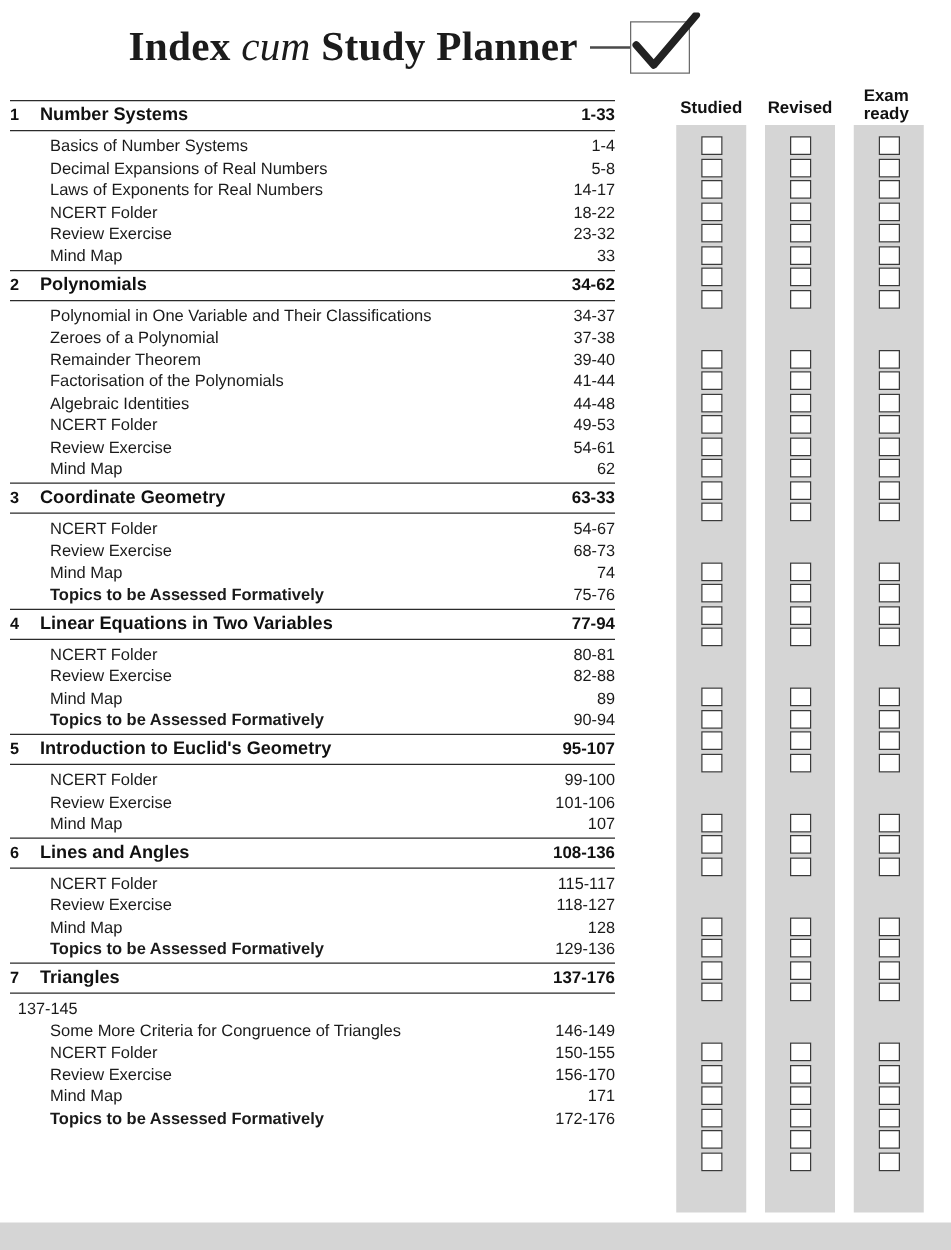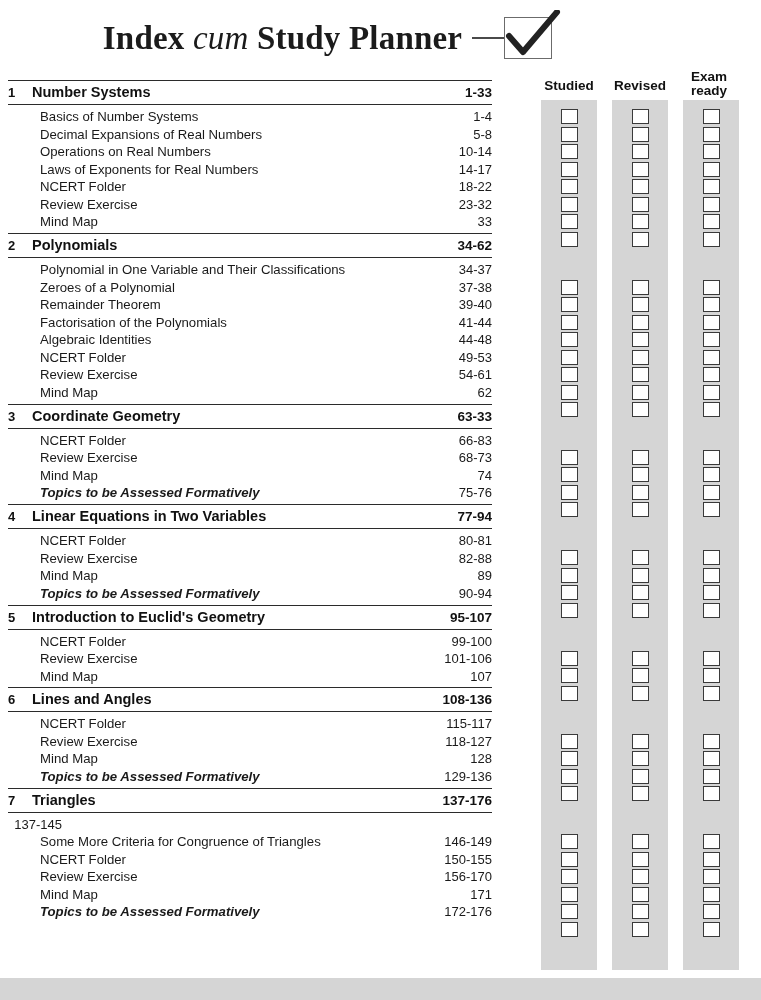--- a/index.html
+++ b/index.html
@@ -96,21 +96,21 @@
   }
   .row .rname{
     margin-left:32px;
     flex:1;
     font-size:13.2px;
     color:#1a1a1a;
   }
   .row .rpages{
     font-size:13px;color:#1a1a1a;text-align:right;min-width:54px;
   }
-  .row.formative .rname{font-weight:bold;font-style:italic;}
+  .row.formative .rname{font-weight:bold;}
 
   
   .checks{position:absolute;left:0;top:0;width:761px;height:1000px;pointer-events:none;}
   .cbox{
     position:absolute;
     width:17px;height:15px;
     border:1.4px solid #3a3a3a;
     background:#ffffff;
     box-sizing:border-box;
   }
@@ -154,24 +154,20 @@
       <div class="rows">
         <div class="row">
           <div class="rname">Basics of Number Systems</div>
           <div class="rpages">1-4</div>
         </div>
         <div class="row">
           <div class="rname">Decimal Expansions of Real Numbers</div>
           <div class="rpages">5-8</div>
         </div>
         <div class="row">
-          <div class="rname">Operations on Real Numbers</div>
-          <div class="rpages">10-14</div>
-        </div>
-        <div class="row">
           <div class="rname">Laws of Exponents for Real Numbers</div>
           <div class="rpages">14-17</div>
         </div>
         <div class="row">
           <div class="rname">NCERT Folder</div>
           <div class="rpages">18-22</div>
         </div>
         <div class="row">
           <div class="rname">Review Exercise</div>
           <div class="rpages">23-32</div>
@@ -221,21 +217,21 @@
         </div>
       </div>
       <div class="chapter">
         <div class="num">3</div>
         <div class="name">Coordinate Geometry</div>
         <div class="pages">63-33</div>
       </div>
       <div class="rows">
         <div class="row">
           <div class="rname">NCERT Folder</div>
-          <div class="rpages">66-83</div>
+          <div class="rpages">54-67</div>
         </div>
         <div class="row">
           <div class="rname">Review Exercise</div>
           <div class="rpages">68-73</div>
         </div>
         <div class="row">
           <div class="rname">Mind Map</div>
           <div class="rpages">74</div>
         </div>
         <div class="row formative">

